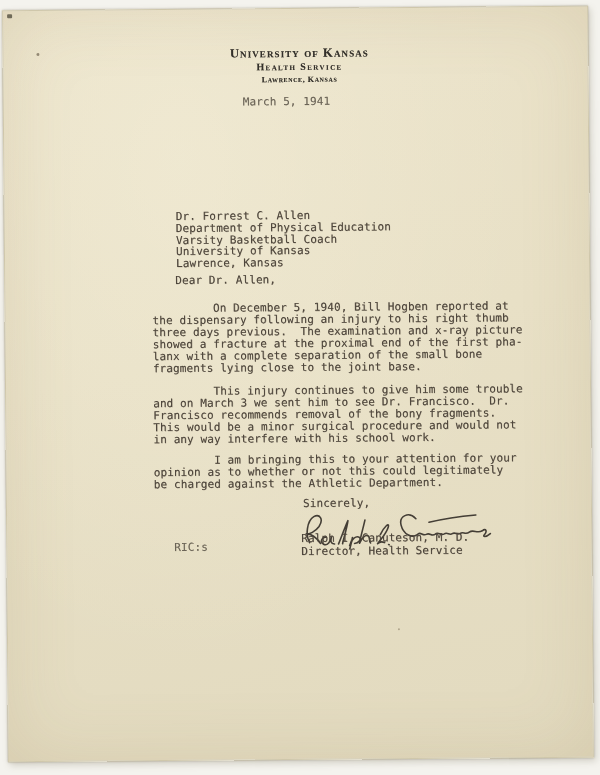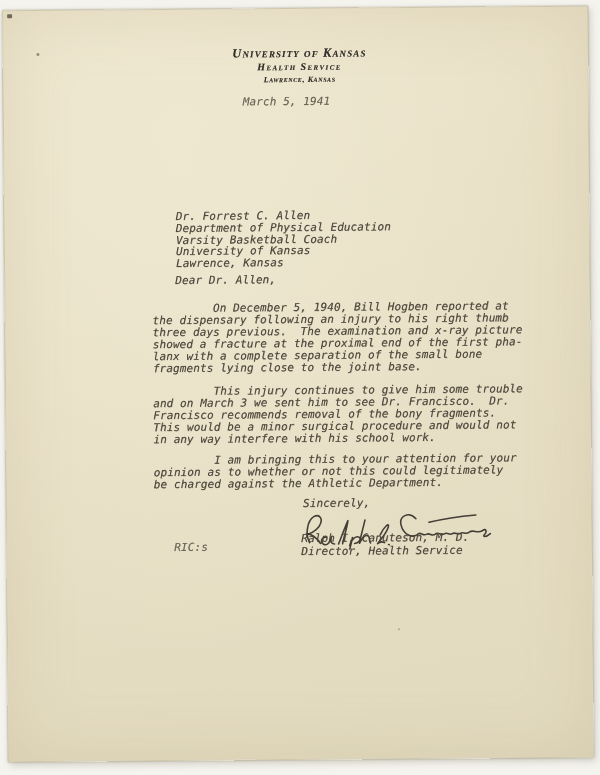--- a/index.html
+++ b/index.html
@@ -3,21 +3,21 @@
 <meta charset="utf-8">
 <style>
   html,body{margin:0;padding:0;}
   body{
     width:600px;height:775px;
     background:#f4f3ee;
     position:relative;
     overflow:hidden;
     font-family:"DejaVu Sans Mono", monospace;
   }
-  .scan{position:absolute;inset:0;font-style:italic;}
+  .scan{position:absolute;inset:0;}
   .paper{
     position:absolute;
     left:5px;top:8px;width:584px;height:750px;
     background:
       radial-gradient(ellipse at 30% 20%, rgba(255,252,235,.25), rgba(0,0,0,0) 60%),
       linear-gradient(170deg,#ebe3ca 0%,#e8e0c6 45%,#e2dabf 100%);
     box-shadow:
       inset 0 0 70px rgba(150,125,80,.16),
       0 0 2px rgba(120,110,85,.55),
       2px 3px 7px rgba(120,110,85,.28);

